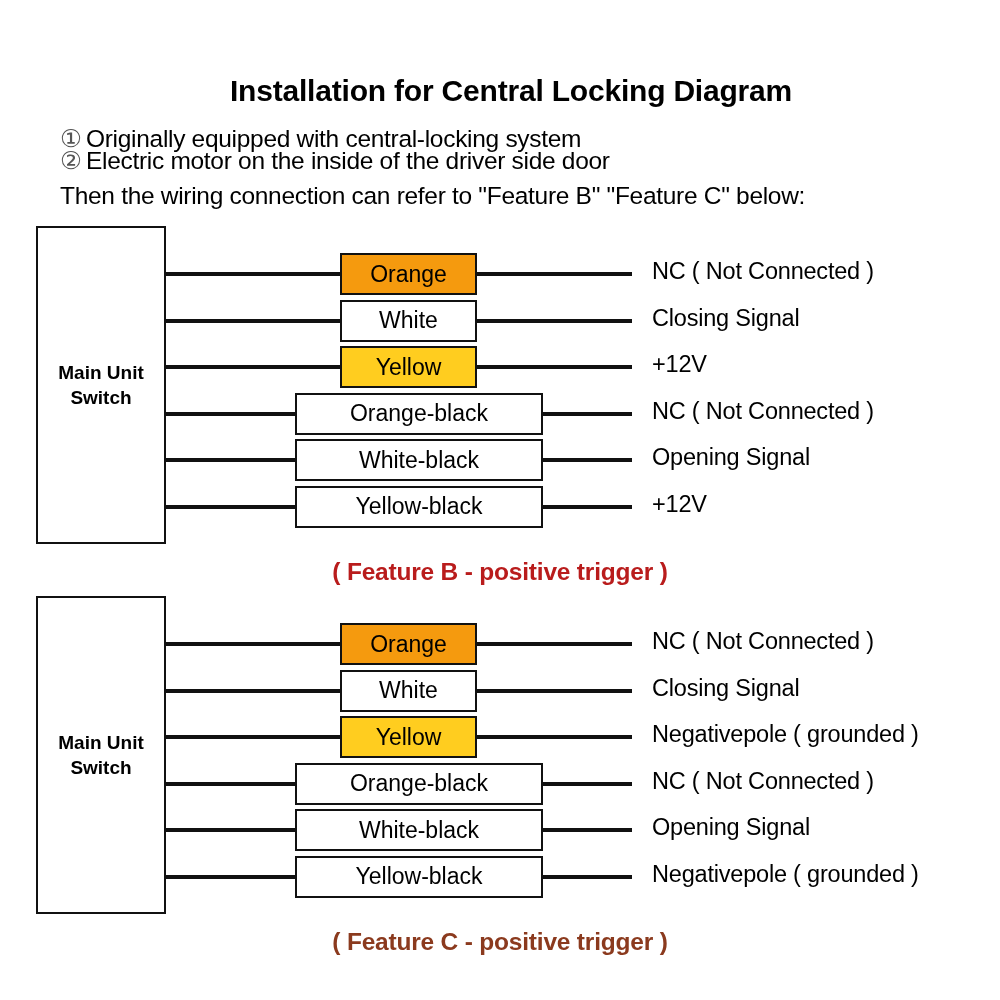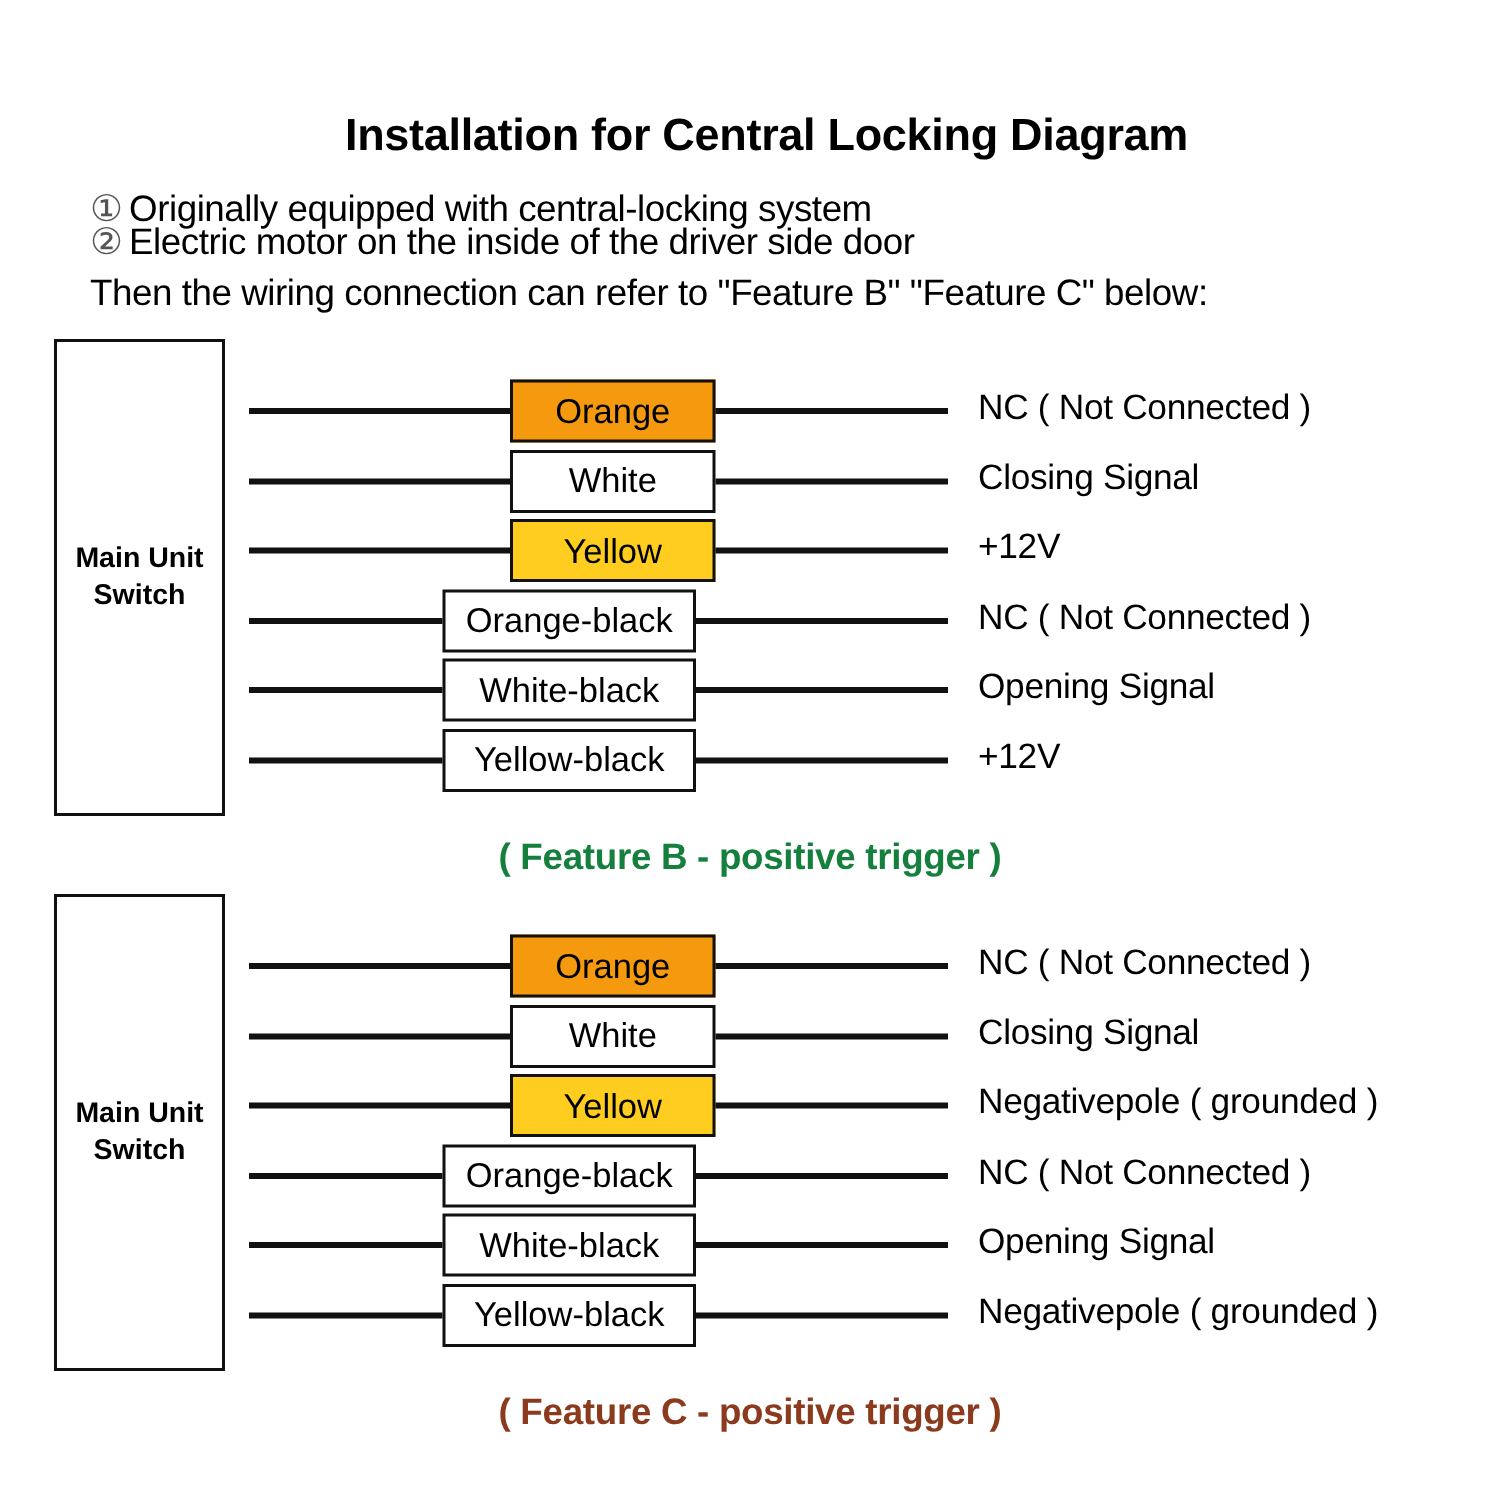--- a/index.html
+++ b/index.html
@@ -45,21 +45,21 @@
   }
 
   
   .diagram { position: absolute; left: 0; width: 1000px; }
   #diagram-b { top: 226px; }
   #diagram-c { top: 596px; }
 
   .unit-box {
     position: absolute;
     left: 36px; top: 0;
-    width: 114px; height: 318px;
+    width: 130px; height: 318px;
     border: 2px solid #111;
     background: #fff;
     box-sizing: border-box;
   }
   .unit-label {
     position: absolute;
     left: 0; top: 50%;
     width: 100%;
     transform: translateY(-50%);
     text-align: center;
@@ -90,21 +90,21 @@
     box-sizing: border-box;
     background: #fff;
     display: flex;
     align-items: center;
     justify-content: center;
     font-size: 23px;
     line-height: 1;
     white-space: nowrap;
   }
   .chip.narrow { left: 340px; width: 137px; }
-  .chip.wide   { left: 295px; width: 169px; }
+  .chip.wide   { left: 295px; width: 248px; }
 
   .sig-label {
     position: absolute;
     left: 652px;
     top: -16px;
     font-size: 23.5px;
     white-space: nowrap;
     letter-spacing: -0.2px;
   }
 
@@ -171,21 +171,21 @@
         <div class="wire" style="background: rgb(17, 17, 17);"></div>
         <div class="chip wide" style="background: rgb(255, 255, 255);">White-black</div>
         <div class="sig-label">Opening Signal</div>
       </div>
       <div class="row" style="top: 280.5px;">
         <div class="wire" style="background: rgb(17, 17, 17);"></div>
         <div class="chip wide" style="background: rgb(255, 255, 255);">Yellow-black</div>
         <div class="sig-label">+12V</div>
       </div>
     </div>
-  <div class="caption" style="color: #15803d;">( Feature B - positive trigger )</div>
+  <div class="caption" style="color: #b91c1c;">( Feature B - positive trigger )</div>
 </div>
 
 <div class="diagram" id="diagram-c">
   <div class="unit-box">
     <div class="unit-label">
       <span>Main Unit</span><br>
       <span>Switch</span>
     </div>
   </div>
   <div class="rows">

